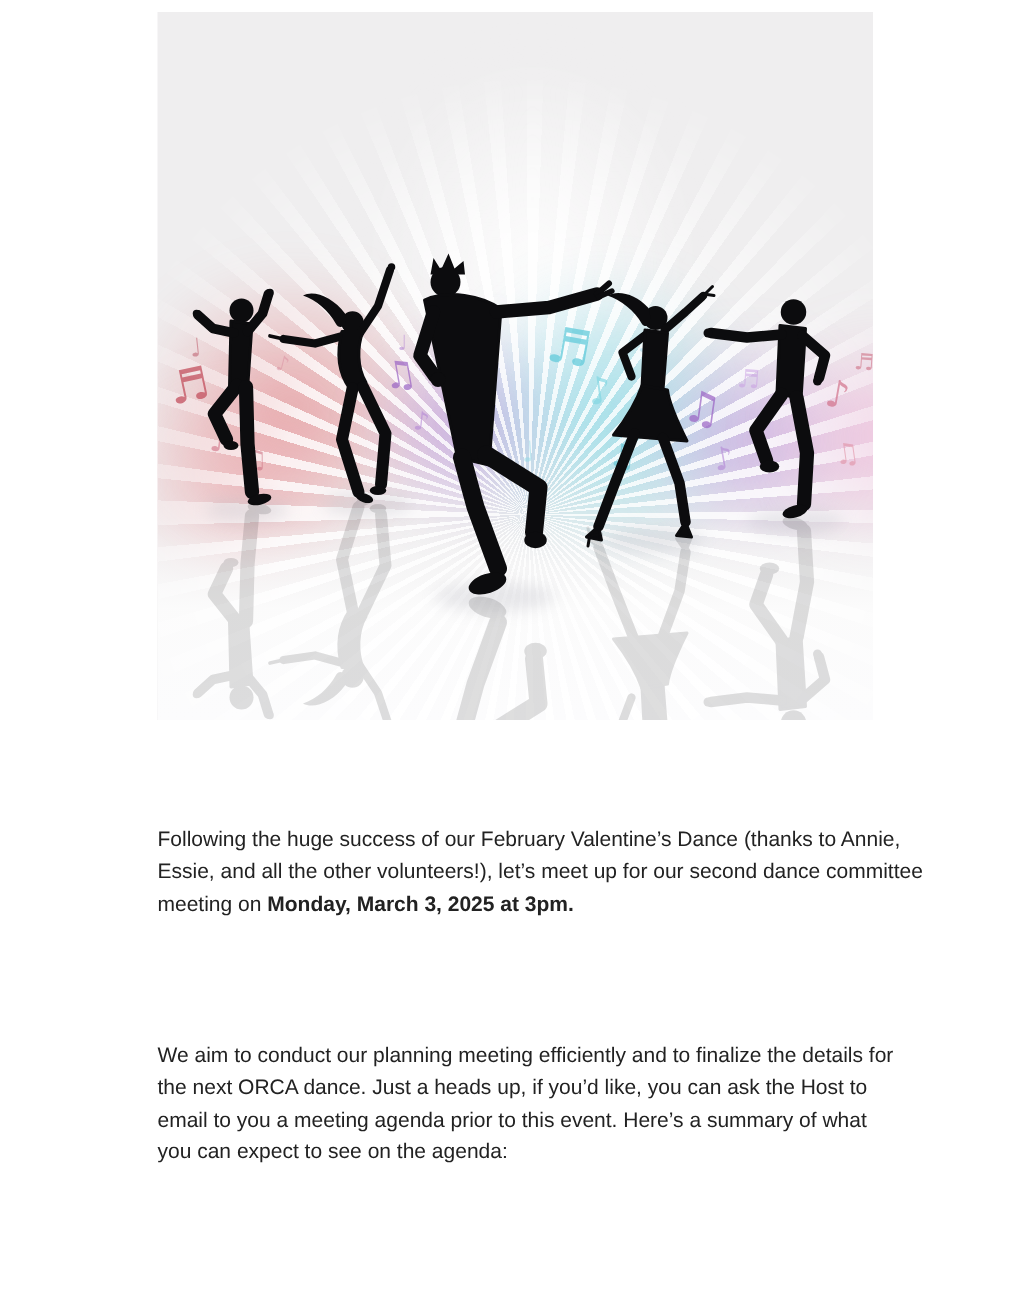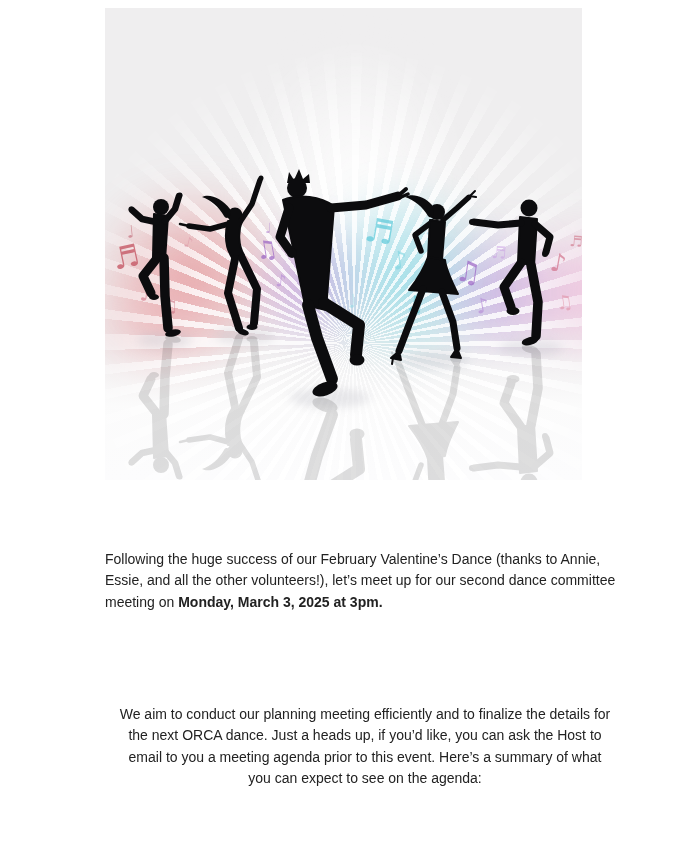--- a/index.html
+++ b/index.html
@@ -35,22 +35,22 @@
   }
   .hero svg{position:absolute;inset:0;}
   .note{font-family:"DejaVu Sans",sans-serif;}
   
   .email{
     position:absolute;left:105px;top:506px;width:520px;
     font-size:14px;line-height:21.45px;color:#222222;
     white-space:pre;
   }
   .para{margin:0;}
-  .p1{margin-bottom:26px;}
-  .p2{margin-bottom:24px;text-align:center;}
+  .p1{margin-bottom:15px;}
+  .p2{margin-bottom:24px;}
   .agenda{margin-bottom:9px;line-height:20.5px;}
   .b{font-weight:bold;text-align:center;}
 </style>
 </head>
 <body>
 
 <div class="page">
 
   <div class="hero">
     <div class="blob blob-white"></div>

